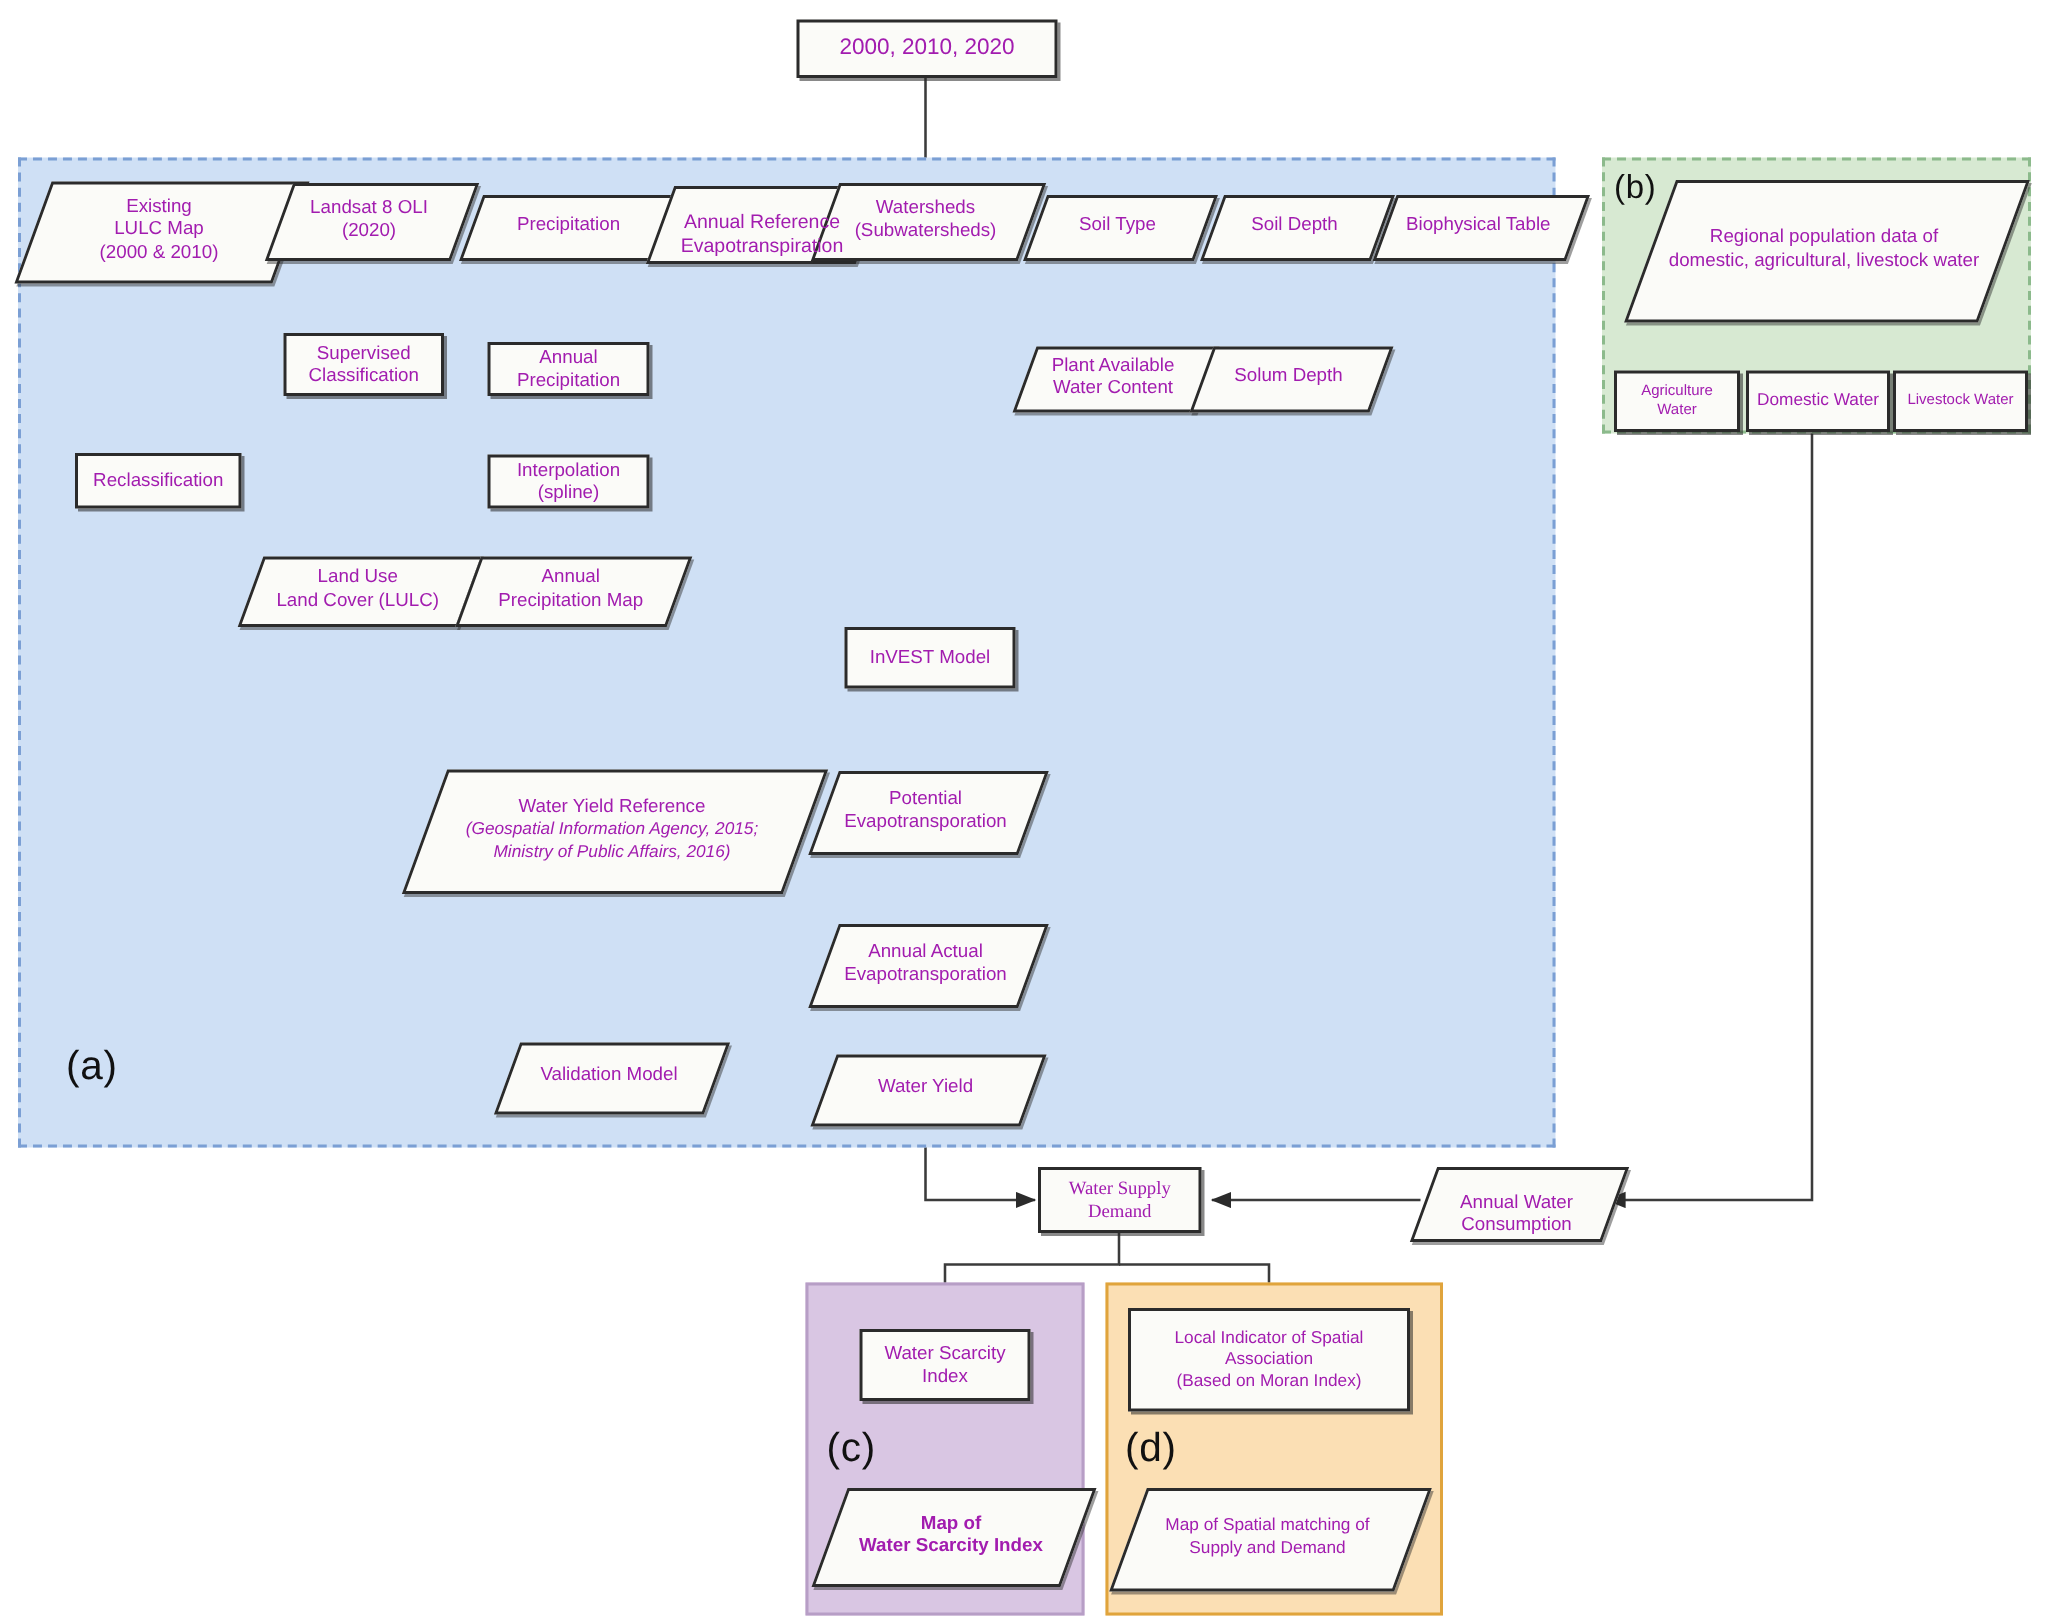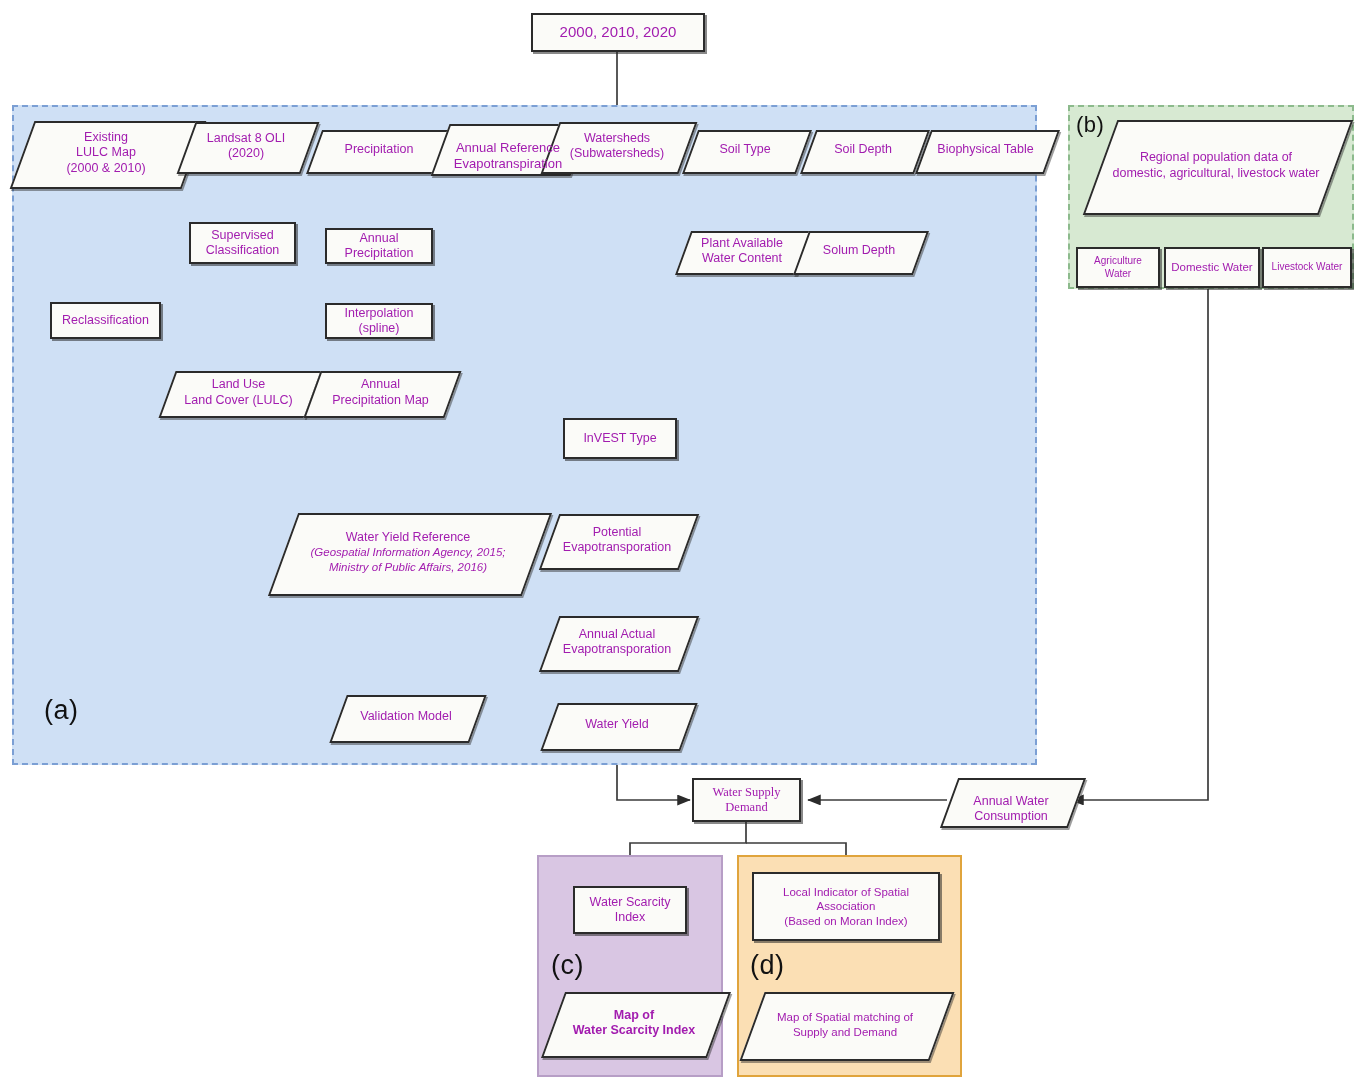--- a/index.html
+++ b/index.html
@@ -195,21 +195,21 @@
 
   <div class="node para" style="left:312px;top:371px;width:137px;height:43px;">
     <div class="skew"></div>
     <div class="txt">
       <span>Annual</span><br>
       <span>Precipitation Map</span>
     </div>
   </div>
 
   <div class="node rect" style="left:563px;top:418px;width:114px;height:41px;">
-    <span>InVEST Type</span>
+    <span>InVEST Model</span>
   </div>
 
   <div class="node para" style="left:283px;top:513px;width:250px;height:79px;">
     <div class="skew"></div>
     <div class="txt">
       <span>Water Yield Reference</span><br>
       <span class="cite">(Geospatial Information Agency, 2015;</span><br>
       <span class="cite">Ministry of Public Affairs, 2016)</span>
     </div>
   </div>

